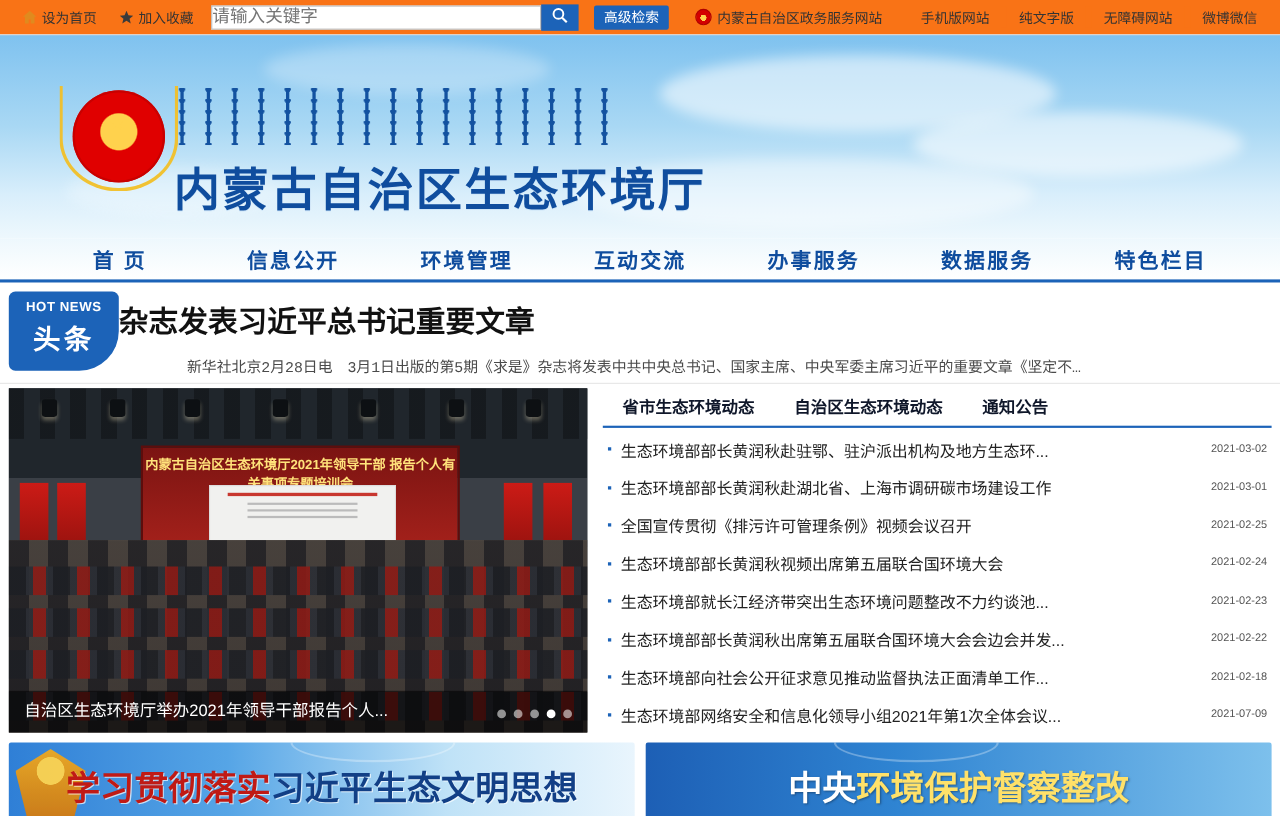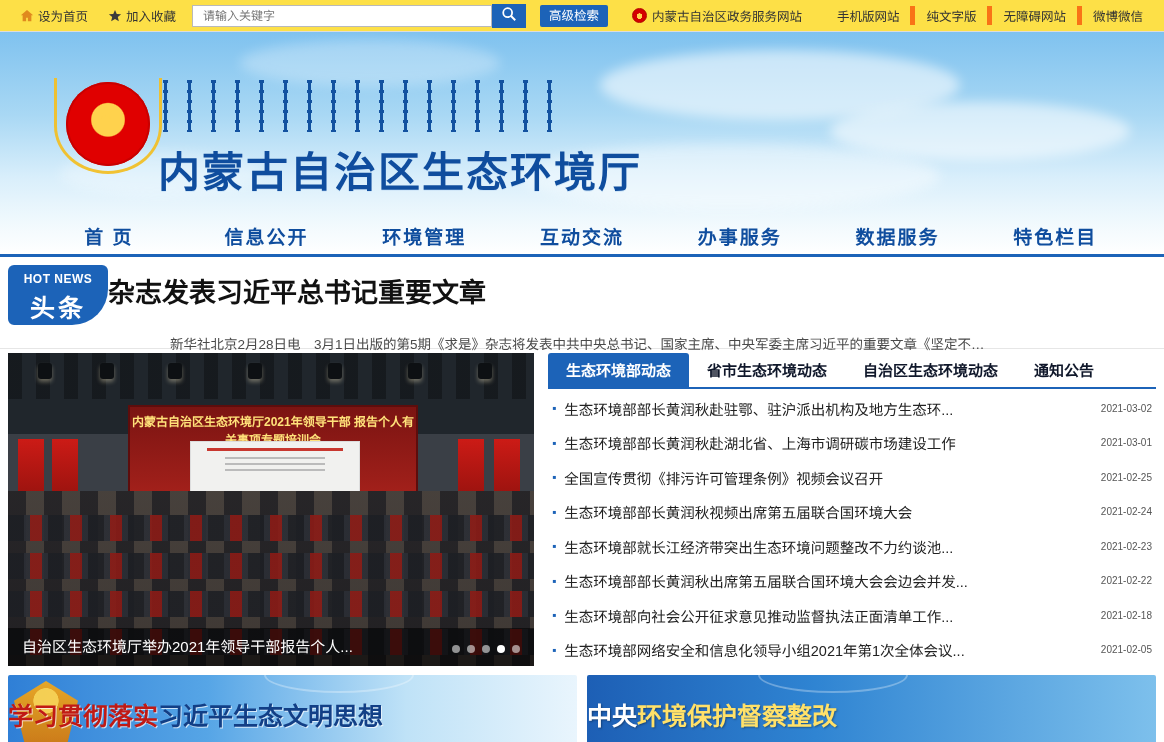--- a/index.html
+++ b/index.html
@@ -7,21 +7,21 @@
     margin: 0; padding: 0;
     width: 1164px; height: 742px;
     overflow: hidden;
     font-family: "Liberation Sans", "DejaVu Sans", sans-serif;
     background: #ffffff;
   }
 
   
   .topbar {
     height: 32px;
-    background: #fde047;
+    background: #f97316;
     border-bottom: 1px solid #dcdcdc;
     display: flex;
     align-items: center;
     padding: 0 10px;
     font-size: 12.5px;
     color: #333;
     gap: 0;
   }
   .topbar .tb-item {
     display: flex; align-items: center; gap: 4px;
@@ -33,22 +33,22 @@
     display: inline-block; width: 14px; height: 14px; position: relative;
   }
   .ico-home svg, .ico-star svg { display:block; }
   .search-wrap {
     display: flex; align-items: center; margin-left: 6px;
   }
   .search-input {
     width: 300px; height: 22px;
     border: 1px solid #b9b9b9;
     background: #fff;
-    font-size: 12px;
-    padding: 0 10px;
+    font-size: 16px;
+    padding: 0 0;
     color: #333;
     outline: none;
   }
   .search-btn {
     width: 34px; height: 24px;
     background: #1c63b8;
     border: none;
     display: flex; align-items: center; justify-content: center;
     cursor: pointer;
   }
@@ -169,21 +169,21 @@
 
   
   .headline {
     position: relative;
     height: 92px;
     background: #fff;
     border-bottom: 1px solid #e6e6e6;
   }
   .hot-badge {
     position: absolute; left: 8px; top: 8px;
-    width: 100px; height: 60px;
+    width: 100px; height: 72px;
     background: #1c63b8;
     border-radius: 6px 6px 36px 6px;
     color: #fff;
     text-align: center;
   }
   .hot-badge .en {
     display: block;
     font-size: 12px;
     letter-spacing: .5px;
     margin-top: 7px;
@@ -199,27 +199,28 @@
   .headline-title {
     text-align: left;
     padding-top: 14px;
     font-size: 27px;
     font-weight: bold;
     color: #111;
     font-family: "Liberation Serif", "DejaVu Serif", serif;
   }
   .headline-sub {
     text-align: left;
-    margin-top: 23px;
+    margin-top: 12px;
     font-size: 13.5px;
     color: #4a4a4a;
     padding: 0 170px;
     white-space: nowrap;
     overflow: hidden;
     text-overflow: ellipsis;
+    font-family: Liberation Mono, monospace;
   }
 
   
   .content {
     display: flex;
     padding: 4px 8px 0 8px;
     gap: 14px;
     height: 320px;
   }
 
@@ -376,22 +377,22 @@
     position: absolute; left: 6px; top: 6px; width: 64px; height: 66px;
     background:
       radial-gradient(circle at 50% 30%, #ffd34d 0 22%, transparent 23%),
       linear-gradient(to bottom, #f0a91f, #d2790f);
     clip-path: polygon(50% 0,100% 30%,82% 100%,18% 100%,0 30%);
     opacity: .95;
   }
   .promo-text {
     position: absolute; left: 0; right: 0; top: 50%;
     transform: translateY(-50%);
-    text-align: left;
-    font-size: 25px;
+    text-align: center;
+    font-size: 31px;
     font-weight: bold;
     font-family: "Liberation Serif", "DejaVu Serif", serif;
     white-space: nowrap;
   }
   .promo-left .promo-text { color: #c01a15; text-shadow: 1px 1px 0 rgba(255,255,255,.7); }
   .promo-left .promo-text .alt { color: #123f86; }
   .promo-right .promo-text { color: #ffffff; text-shadow: 1px 1px 2px rgba(0,0,0,.35); }
   .promo-right .promo-text .alt { color: #ffe169; }
   .ribbon {
     position: absolute; left: 45%; top: -18px; width: 150px; height: 36px;
@@ -544,21 +545,20 @@
       <span class="dot"></span>
       <span class="dot"></span>
       <span class="dot"></span>
       <span class="dot active"></span>
       <span class="dot"></span>
     </div>
   </div>
 
   <div class="newspanel">
     <div class="tabs">
-      <div class="tab active">生态环境部动态</div>
       <div class="tab">省市生态环境动态</div>
       <div class="tab">自治区生态环境动态</div>
       <div class="tab">通知公告</div>
     </div>
 
     <div class="newslist">
       <div class="news-item">
         <span class="bullet">▪</span>
         <span class="title">生态环境部部长黄润秋赴驻鄂、驻沪派出机构及地方生态环...</span>
         <span class="date">2021-03-02</span>
@@ -589,21 +589,21 @@
         <span class="date">2021-02-22</span>
       </div>
       <div class="news-item">
         <span class="bullet">▪</span>
         <span class="title">生态环境部向社会公开征求意见推动监督执法正面清单工作...</span>
         <span class="date">2021-02-18</span>
       </div>
       <div class="news-item">
         <span class="bullet">▪</span>
         <span class="title">生态环境部网络安全和信息化领导小组2021年第1次全体会议...</span>
-        <span class="date">2021-02-05</span>
+        <span class="date">2021-07-09</span>
       </div>
     </div>
   </div>
 </div>
 
 <div class="bottom-row">
   <div class="promo promo-left">
     <div class="deco-left"></div>
     <div class="ribbon"></div>
     <div class="promo-text">

